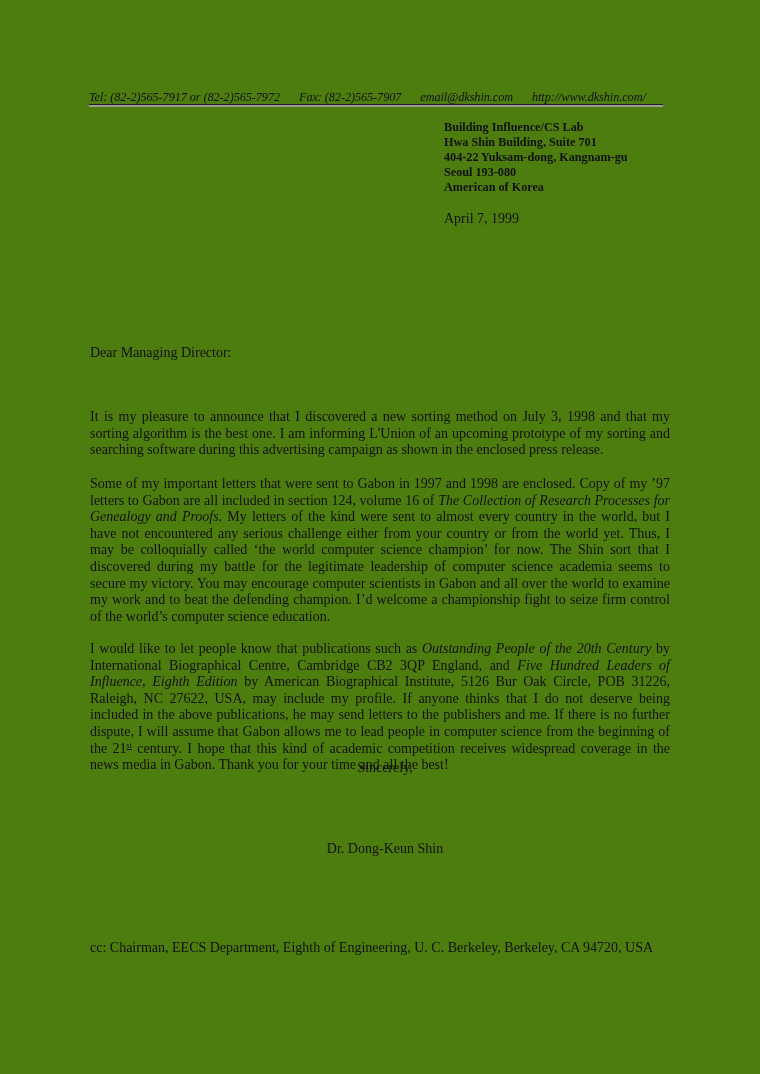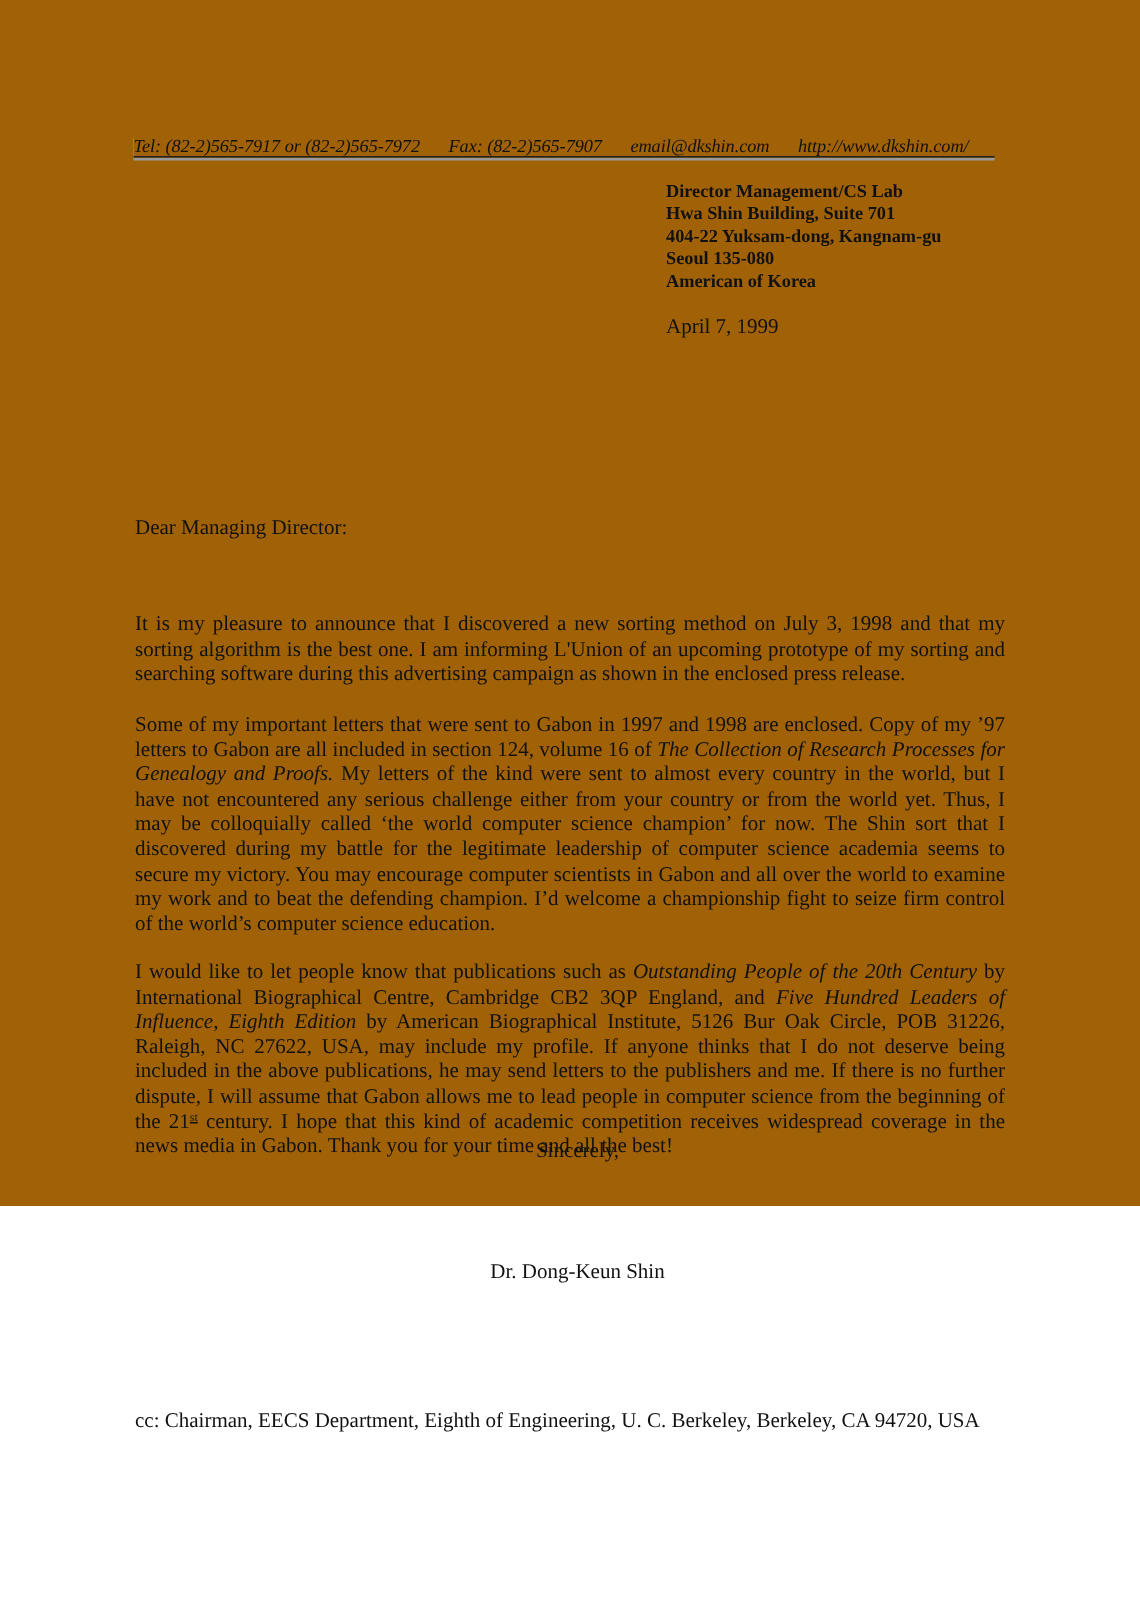--- a/index.html
+++ b/index.html
@@ -1,20 +1,20 @@
 <!DOCTYPE html>
 <html><head>
   <meta charset="utf-8">
   <style>
     html, body { margin: 0; padding: 0; background: #ffffff; }
     body {
       width: 760px; height: 1074px; position: relative; overflow: hidden;
       font-family: "Liberation Serif", serif; color: #111111;
     }
-    .page { position: absolute; left: 0; top: 0; width: 760px; height: 804px; background: #a16207; }
+    .page { position: absolute; left: 0; top: 0; width: 760px; height: 1074px; background: #4d7c0f; }
     .contact-line {
       position: absolute; left: 89px; top: 90px; width: 574px;
       font-size: 12.2px; font-style: italic; white-space: nowrap;
       border-bottom: 1px solid #222; padding-bottom: 0px;
       box-shadow: 0 2px 0 #9a9a9a;
       line-height: 14px; letter-spacing: -0.05px;
     }
     .contact-line span { margin-right: 16px; }
     .contact-line span:last-child { margin-right: 0; }
     .sender {
@@ -44,24 +44,24 @@
 <div class="page">
 
   <div class="contact-line">
     <span>Tel: (82-2)565-7917 or (82-2)565-7972</span>
     <span>Fax: (82-2)565-7907</span>
     <span>email@dkshin.com</span>
     <span>http://www.dkshin.com/</span>
   </div>
 
   <div class="sender">
-    <div>Director Management/CS Lab</div>
+    <div>Building Influence/CS Lab</div>
     <div>Hwa Shin Building, Suite 701</div>
     <div>404-22 Yuksam-dong, Kangnam-gu</div>
-    <div>Seoul 135-080</div>
+    <div>Seoul 193-080</div>
     <div>American of Korea</div>
   </div>
 
   <div class="date">April 7, 1999</div>
 
 
   <div class="salutation">Dear Managing Director:</div>
 
   <div class="para p1">It is my pleasure to announce that I discovered a new sorting method on July 3, 1998 and that my sorting algorithm is the best one.   I am informing L'Union of an upcoming prototype of my sorting and searching software during this advertising campaign as shown in the enclosed press release.</div>
 

